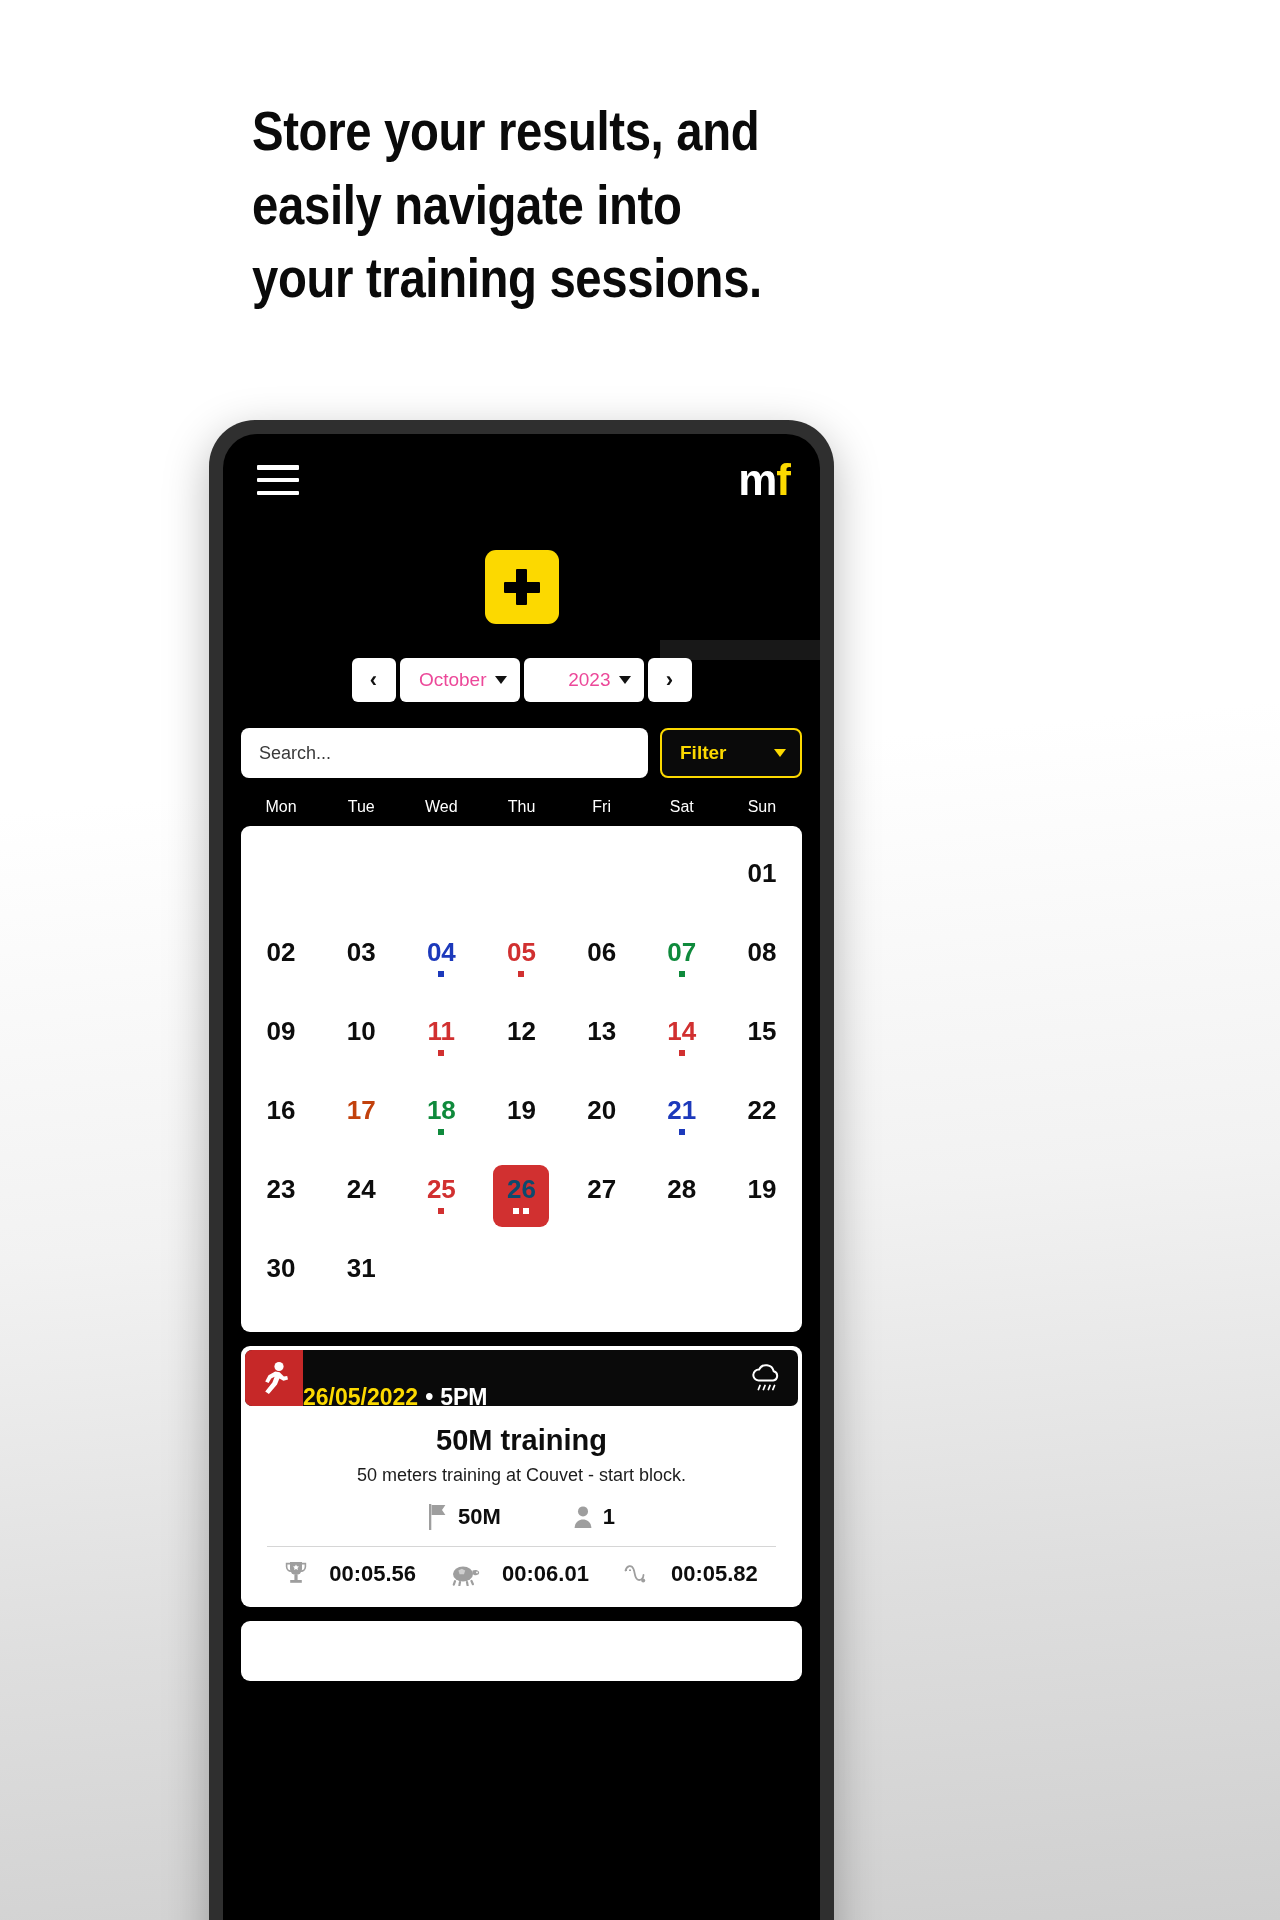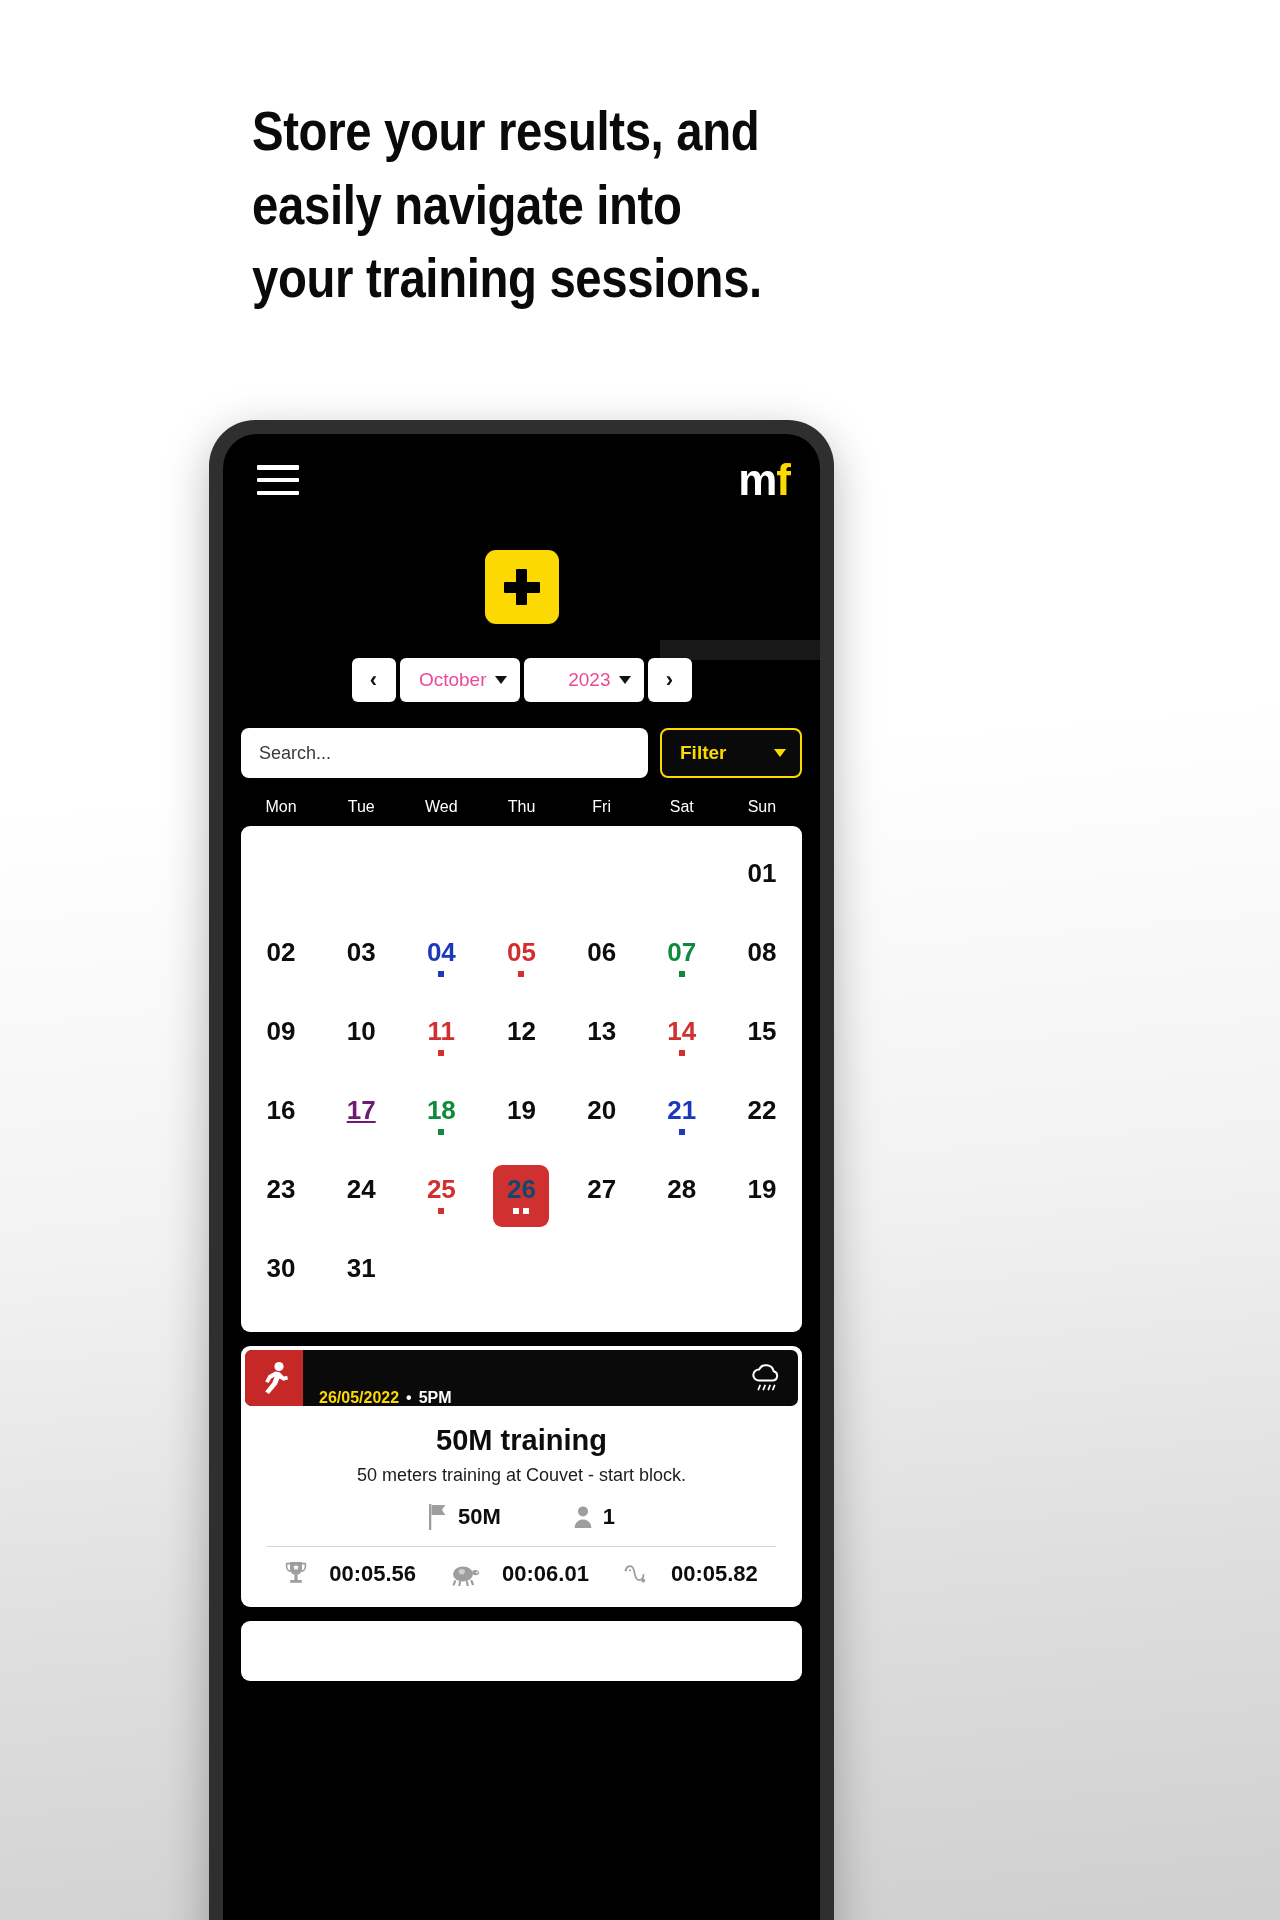--- a/index.html
+++ b/index.html
@@ -194,21 +194,21 @@
     background: #0a0a0a;
     height: 56px;
     border-radius: 7px;
     margin: 4px 4px 0 4px;
     overflow: hidden;
   }
   .sport-icon {
     width: 58px; background: #C62828;
     display: flex; align-items: center; justify-content: center;
   }
-  .card-date { flex: 1; display: flex; align-items: center; padding-left: 16px; font-size: 16px; font-weight: 700; margin-top: 39px; }
+  .card-date { flex: 1; display: flex; align-items: center; font-size: 23px; font-weight: 700; margin-top: 39px; }
   .card-date .d { color: #FCD900; }
   .card-date .sep { color: #fff; margin: 0 7px; }
   .card-date .t { color: #fff; }
   .weather { width: 64px; display: flex; align-items: center; justify-content: center; }
   .card-title { text-align: center; font-size: 29px; font-weight: 700; color: #0d0d0d; margin-top: 18px; }
   .card-desc { text-align: center; font-size: 18px; color: #1c1c1c; margin-top: 8px; }
   .card-stats { display: flex; justify-content: center; gap: 72px; margin-top: 18px; align-items: center; }
   .stat { display: flex; align-items: center; gap: 10px; font-size: 22px; font-weight: 700; color: #0d0d0d; }
   .divider { height: 1px; background: #d6d6d6; margin: 16px 26px 0 26px; }
   .card-times { display: flex; justify-content: center; gap: 34px; margin: 14px 0 20px 0; }
@@ -361,21 +361,21 @@
           </div>
           <div class="day">
             <div class="num" style="color: rgb(13, 13, 13);">15</div>
             <div class="dots"></div>
           </div>
           <div class="day">
             <div class="num" style="color: rgb(13, 13, 13);">16</div>
             <div class="dots"></div>
           </div>
           <div class="day">
-            <div class="num" style="color: #701a75; text-decoration: underline;">17</div>
+            <div class="num" style="color: #c2410c;">17</div>
             <div class="dots"></div>
           </div>
           <div class="day">
             <div class="num" style="color: rgb(15, 138, 60);">18</div>
             <div class="dots">
               <i style="background: rgb(15, 138, 60);"></i>
             </div>
           </div>
           <div class="day">
             <div class="num" style="color: rgb(13, 13, 13);">19</div>

